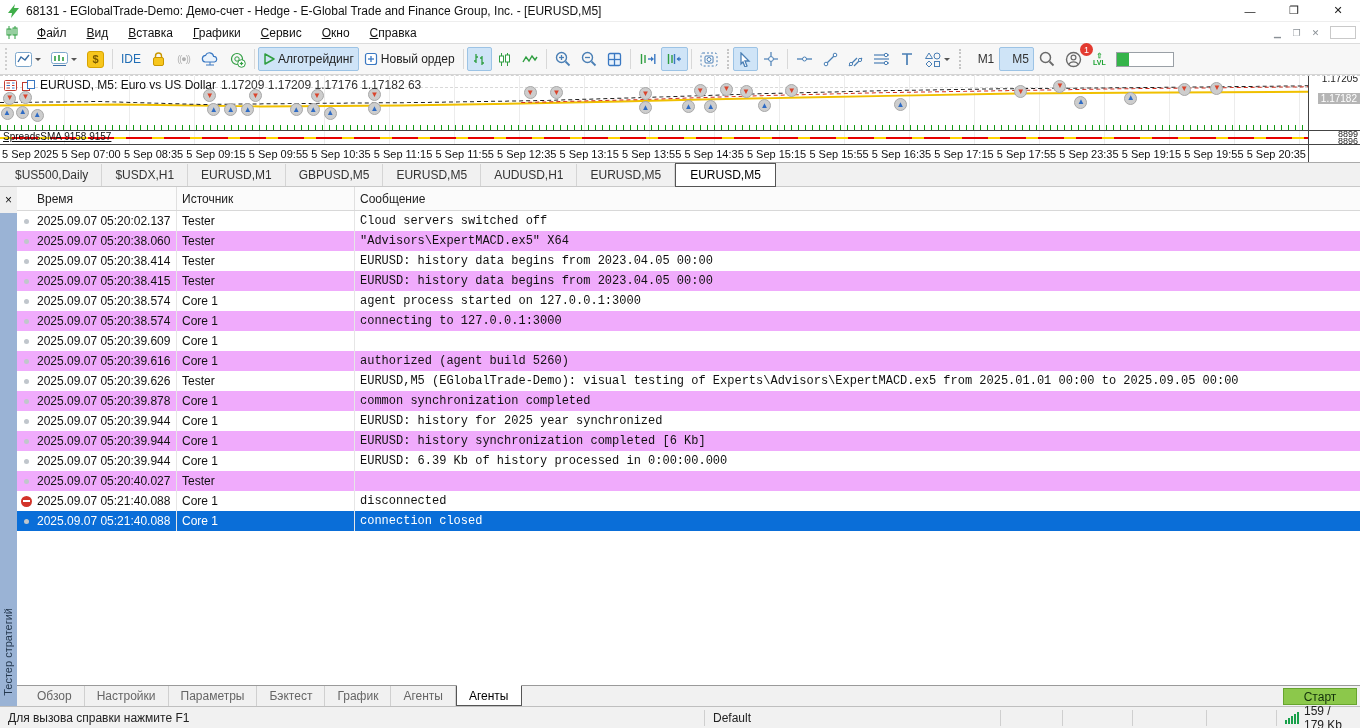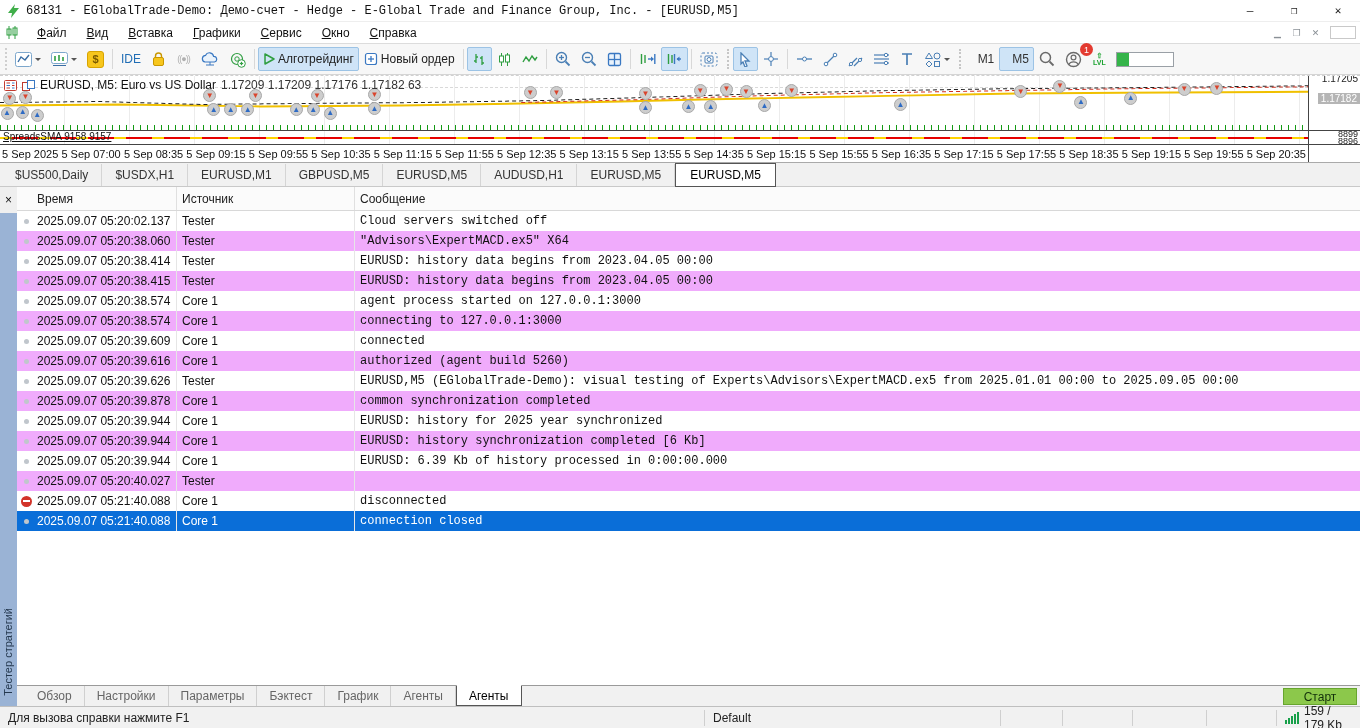--- a/index.html
+++ b/index.html
@@ -1,21 +1,21 @@
 <!DOCTYPE html>
 <html><head>
 <meta charset="utf-8">
 <style>
   * { box-sizing: border-box; margin: 0; padding: 0; }
   html,body { width:1360px; height:728px; overflow:hidden;
     font-family:"Liberation Sans", sans-serif; background:#fff; }
 
   
   .titlebar{height:22px;display:flex;align-items:center;background:#fff;
-    border-bottom:1px solid #eee;font-size:12px;color:#111;font-family:Liberation Mono, monospace;}
+    border-bottom:1px solid #eee;font-size:12px;color:#111;}
   .titlebar .logo{margin:0 6px 0 7px;display:flex;}
   .win-controls{margin-left:auto;display:flex;}
   .win-btn{width:44px;height:21px;display:flex;align-items:center;justify-content:center;
     font-size:11px;color:#222;}
 
   
   .menubar{height:22px;background:#fff;border-bottom:1px solid #dcdcdc;display:flex;
     align-items:center;font-size:12px;color:#111;}
   .child-icon{margin:0 8px 0 6px;display:flex;}
   .menu-item{padding:3px 10px;cursor:default;}
@@ -481,21 +481,21 @@
         <span>5 Sep 11:55</span>
         <span>5 Sep 12:35</span>
         <span>5 Sep 13:15</span>
         <span>5 Sep 13:55</span>
         <span>5 Sep 14:35</span>
         <span>5 Sep 15:15</span>
         <span>5 Sep 15:55</span>
         <span>5 Sep 16:35</span>
         <span>5 Sep 17:15</span>
         <span>5 Sep 17:55</span>
-        <span>5 Sep 18:35</span>
+        <span>5 Sep 23:35</span>
         <span>5 Sep 19:15</span>
         <span>5 Sep 19:55</span>
         <span>5 Sep 20:35</span>
       </div>
   </div>
   <div class="axis" style="border-left:1px solid #444;"></div>
 </div>
 
 <div class="ctabs" id="ctabs">
     <span class="ctab">$US500,Daily</span>
@@ -571,21 +571,20 @@
             <span class="c-time">2025.09.07 05:20:38.574</span>
             <span class="c-src">Core 1</span>
             <span class="c-msg">connecting to 127.0.0.1:3000</span>
           </div>
           <div class="jrow">
             <span class="c-ic">
               <i class="dot"></i>
             </span>
             <span class="c-time">2025.09.07 05:20:39.609</span>
             <span class="c-src">Core 1</span>
-            <span class="c-msg">connected</span>
           </div>
           <div class="jrow alt">
             <span class="c-ic">
               <i class="dot"></i>
             </span>
             <span class="c-time">2025.09.07 05:20:39.616</span>
             <span class="c-src">Core 1</span>
             <span class="c-msg">authorized (agent build 5260)</span>
           </div>
           <div class="jrow">

